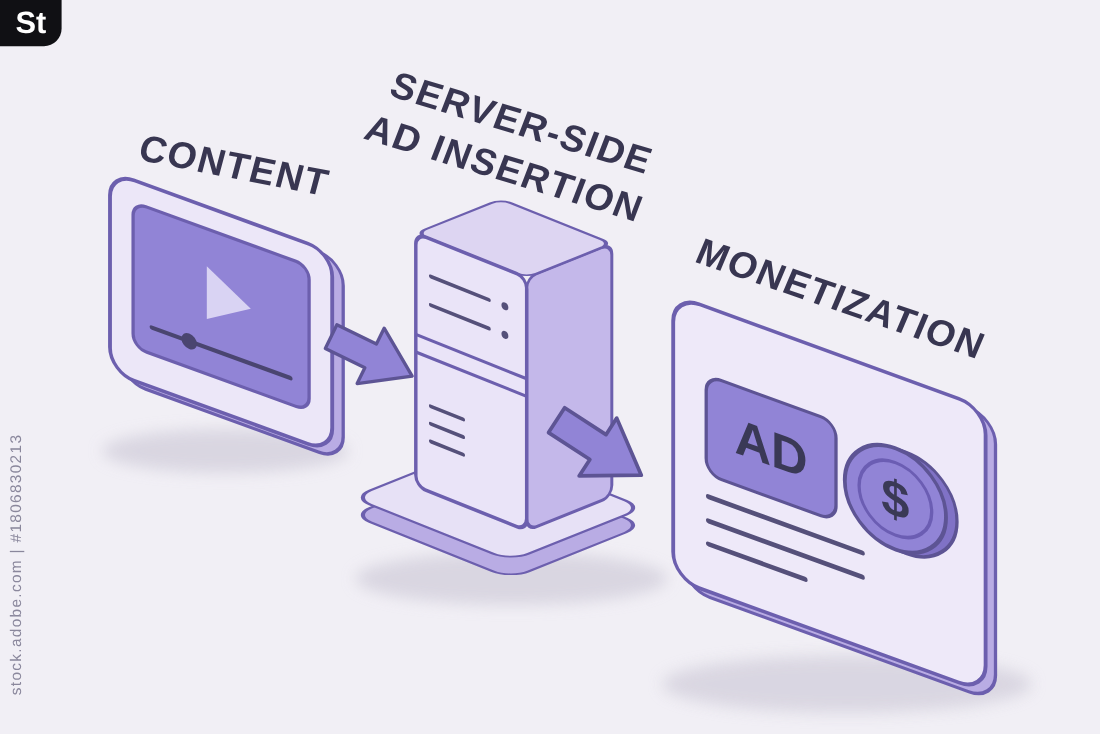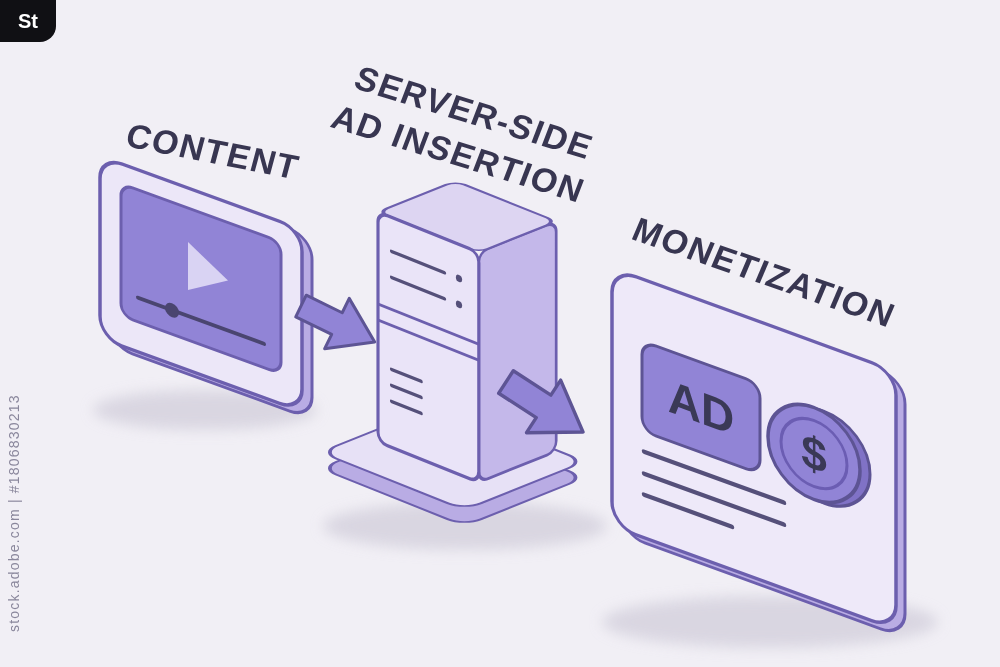--- a/index.html
+++ b/index.html
@@ -29,21 +29,21 @@
   .label-ssai{
     left:352px;top:52px;width:272px;text-align:center;line-height:1.3;
     transform:rotate(17deg) skewX(-4deg);
   }
   .label-monetization{left:642px;top:210px;transform:rotate(19deg) skewX(-4deg);}
   .adobe-logo{
     position:absolute;left:0;top:0;width:56px;height:42px;
     background:#101014;color:#ffffff;
     border-radius:0 0 16px 0;
     display:flex;align-items:center;justify-content:center;
-    font-size:20px;font-weight:700;
+    font-size:28px;font-weight:700;
   }
   .watermark-credit{
     position:absolute;left:6px;top:632px;
     transform:rotate(-90deg);
     transform-origin:left top;
     white-space:nowrap;
     color:#8a879c;
     font-size:14px;
     letter-spacing:1.2px;
   }

